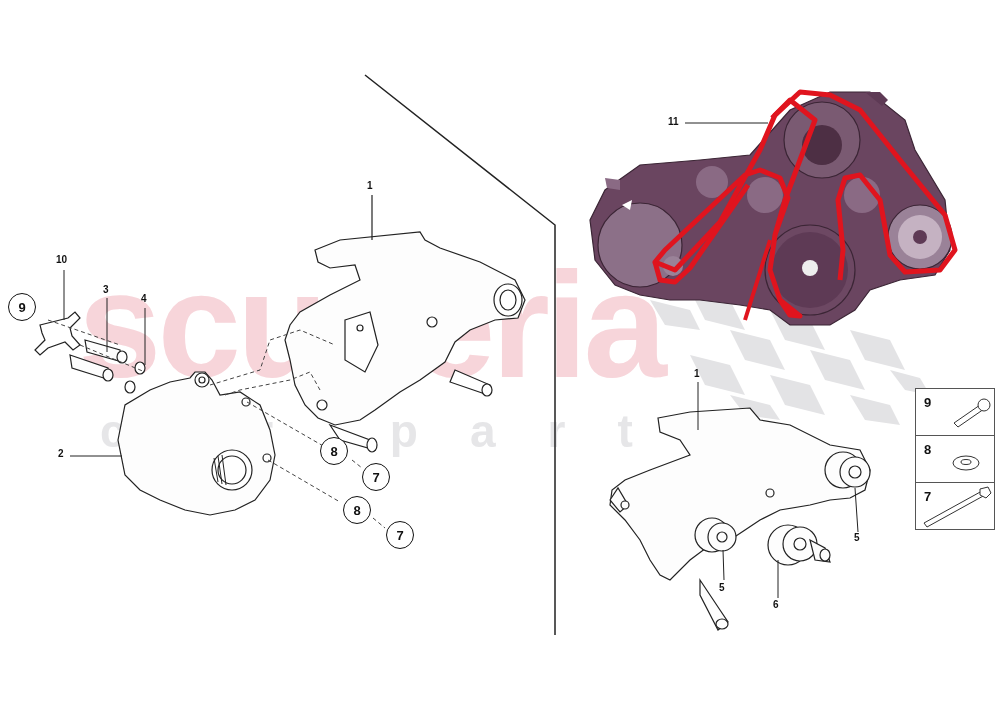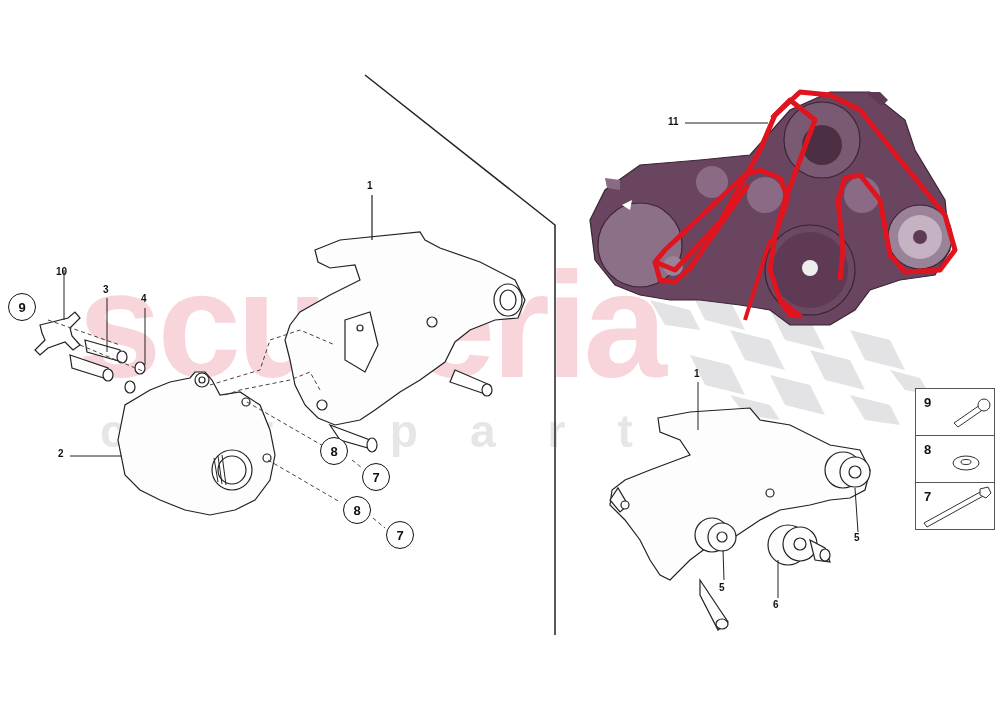--- a/index.html
+++ b/index.html
@@ -154,21 +154,21 @@
       <line x1="855" y1="488" x2="858" y2="532"></line>
       <line x1="723" y1="550" x2="724" y2="580"></line>
       <line x1="778" y1="560" x2="778" y2="598"></line>
     </g>
   </svg>
 
   <div class="lbl" style="left:367px;top:181px;">1</div>
   <div class="lbl" style="left:58px;top:449px;">2</div>
   <div class="lbl" style="left:103px;top:285px;">3</div>
   <div class="lbl" style="left:141px;top:294px;">4</div>
-  <div class="lbl" style="left:56px;top:267px;">10</div>
+  <div class="lbl" style="left:56px;top:255px;">10</div>
   <div class="lbl" style="left:668px;top:117px;">11</div>
   <div class="lbl" style="left:694px;top:369px;">1</div>
   <div class="lbl" style="left:854px;top:533px;">5</div>
   <div class="lbl" style="left:719px;top:583px;">5</div>
   <div class="lbl" style="left:773px;top:600px;">6</div>
 
   <div class="circ" style="left:8px;top:293px;">9</div>
   <div class="circ" style="left:320px;top:437px;">8</div>
   <div class="circ" style="left:362px;top:463px;">7</div>
   <div class="circ" style="left:343px;top:496px;">8</div>

